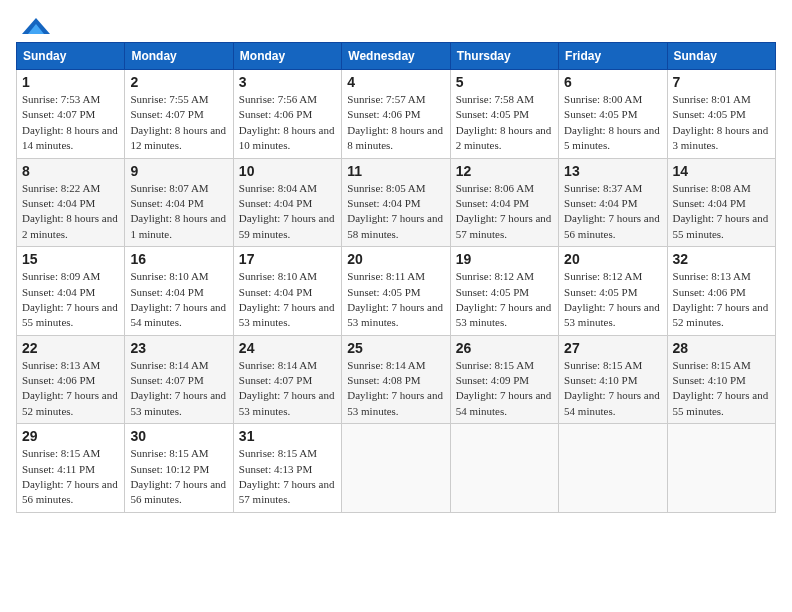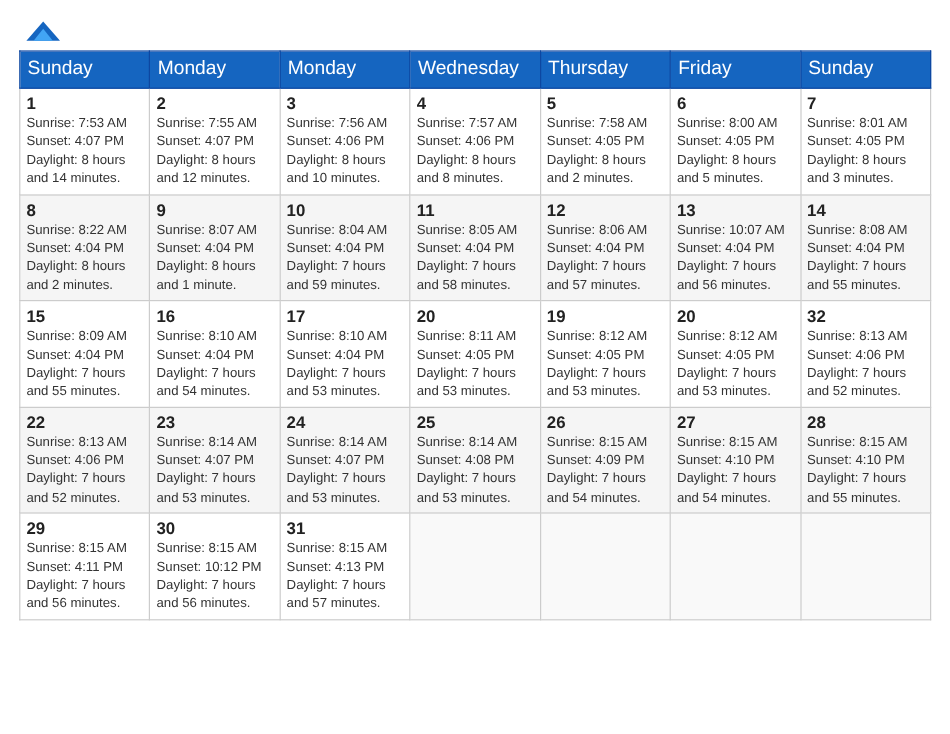--- a/index.html
+++ b/index.html
@@ -38,22 +38,22 @@
       width: 100%;
       border-collapse: collapse;
       margin-top: 8px;
       font-size: 11px;
     }
     .calendar th {
       background: #1565c0;
       color: #fff;
       text-align: left;
       padding: 6px 6px;
-      font-size: 16px;
-      font-weight: normal;
+      font-size: 12px;
+      font-weight: bold;
       border: 1px solid #0d47a1;
     }
     .calendar td {
       border: 1px solid #ccc;
       vertical-align: top;
       padding: 4px 5px;
       width: calc(100% / 7);
       background: #fff;
       min-height: 70px;
     }
@@ -63,20 +63,21 @@
     .day-num {
       font-size: 14px;
       font-weight: bold;
       color: #222;
       display: block;
       margin-bottom: 2px;
     }
     .day-info {
       color: #333;
       line-height: 1.4;
+      font-family: Liberation Serif, serif;
     }
     .empty-cell {
       background: #f9f9f9 !important;
     }
   </style>
 </head>
 <body>
 
 <div class="header-area">
   <div class="logo">
@@ -203,21 +204,21 @@
         <span class="day-num">12</span>
         <div class="day-info">
           <span>Sunrise: 8:06 AM</span><br>
           <span>Sunset: 4:04 PM</span><br>
           <span>Daylight: 7 hours and 57 minutes.</span>
         </div>
       </td>
         <td>
         <span class="day-num">13</span>
         <div class="day-info">
-          <span>Sunrise: 10:07 AM</span><br>
+          <span>Sunrise: 8:37 AM</span><br>
           <span>Sunset: 4:04 PM</span><br>
           <span>Daylight: 7 hours and 56 minutes.</span>
         </div>
       </td>
         <td>
         <span class="day-num">14</span>
         <div class="day-info">
           <span>Sunrise: 8:08 AM</span><br>
           <span>Sunset: 4:04 PM</span><br>
           <span>Daylight: 7 hours and 55 minutes.</span>

